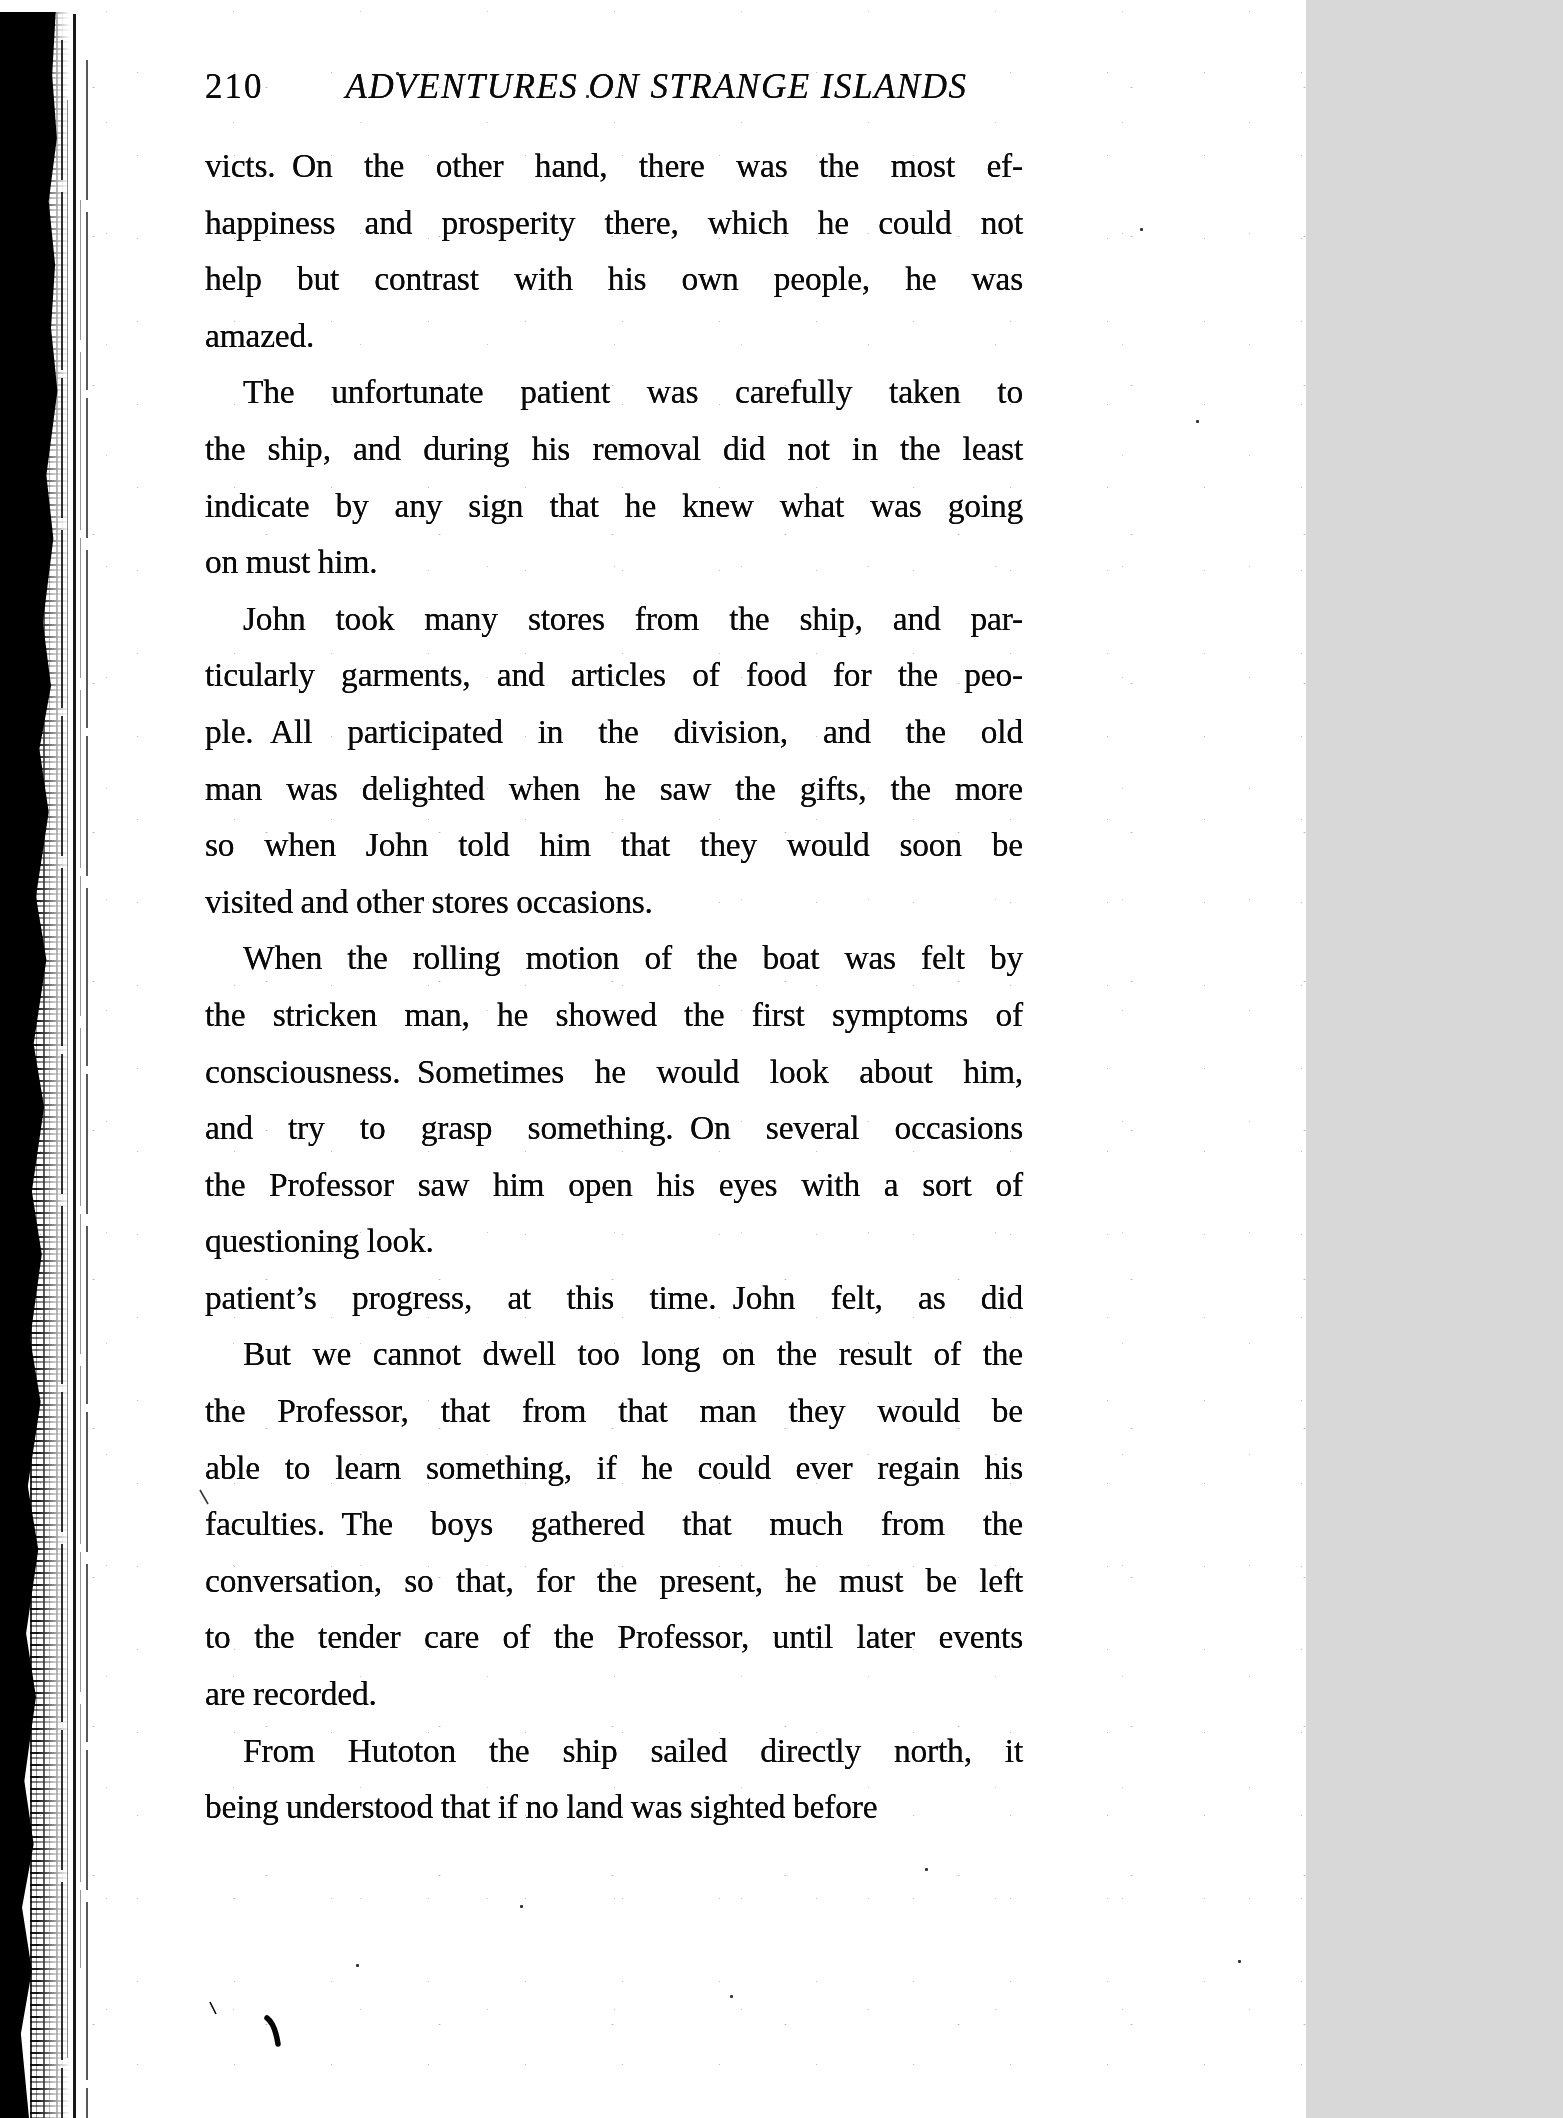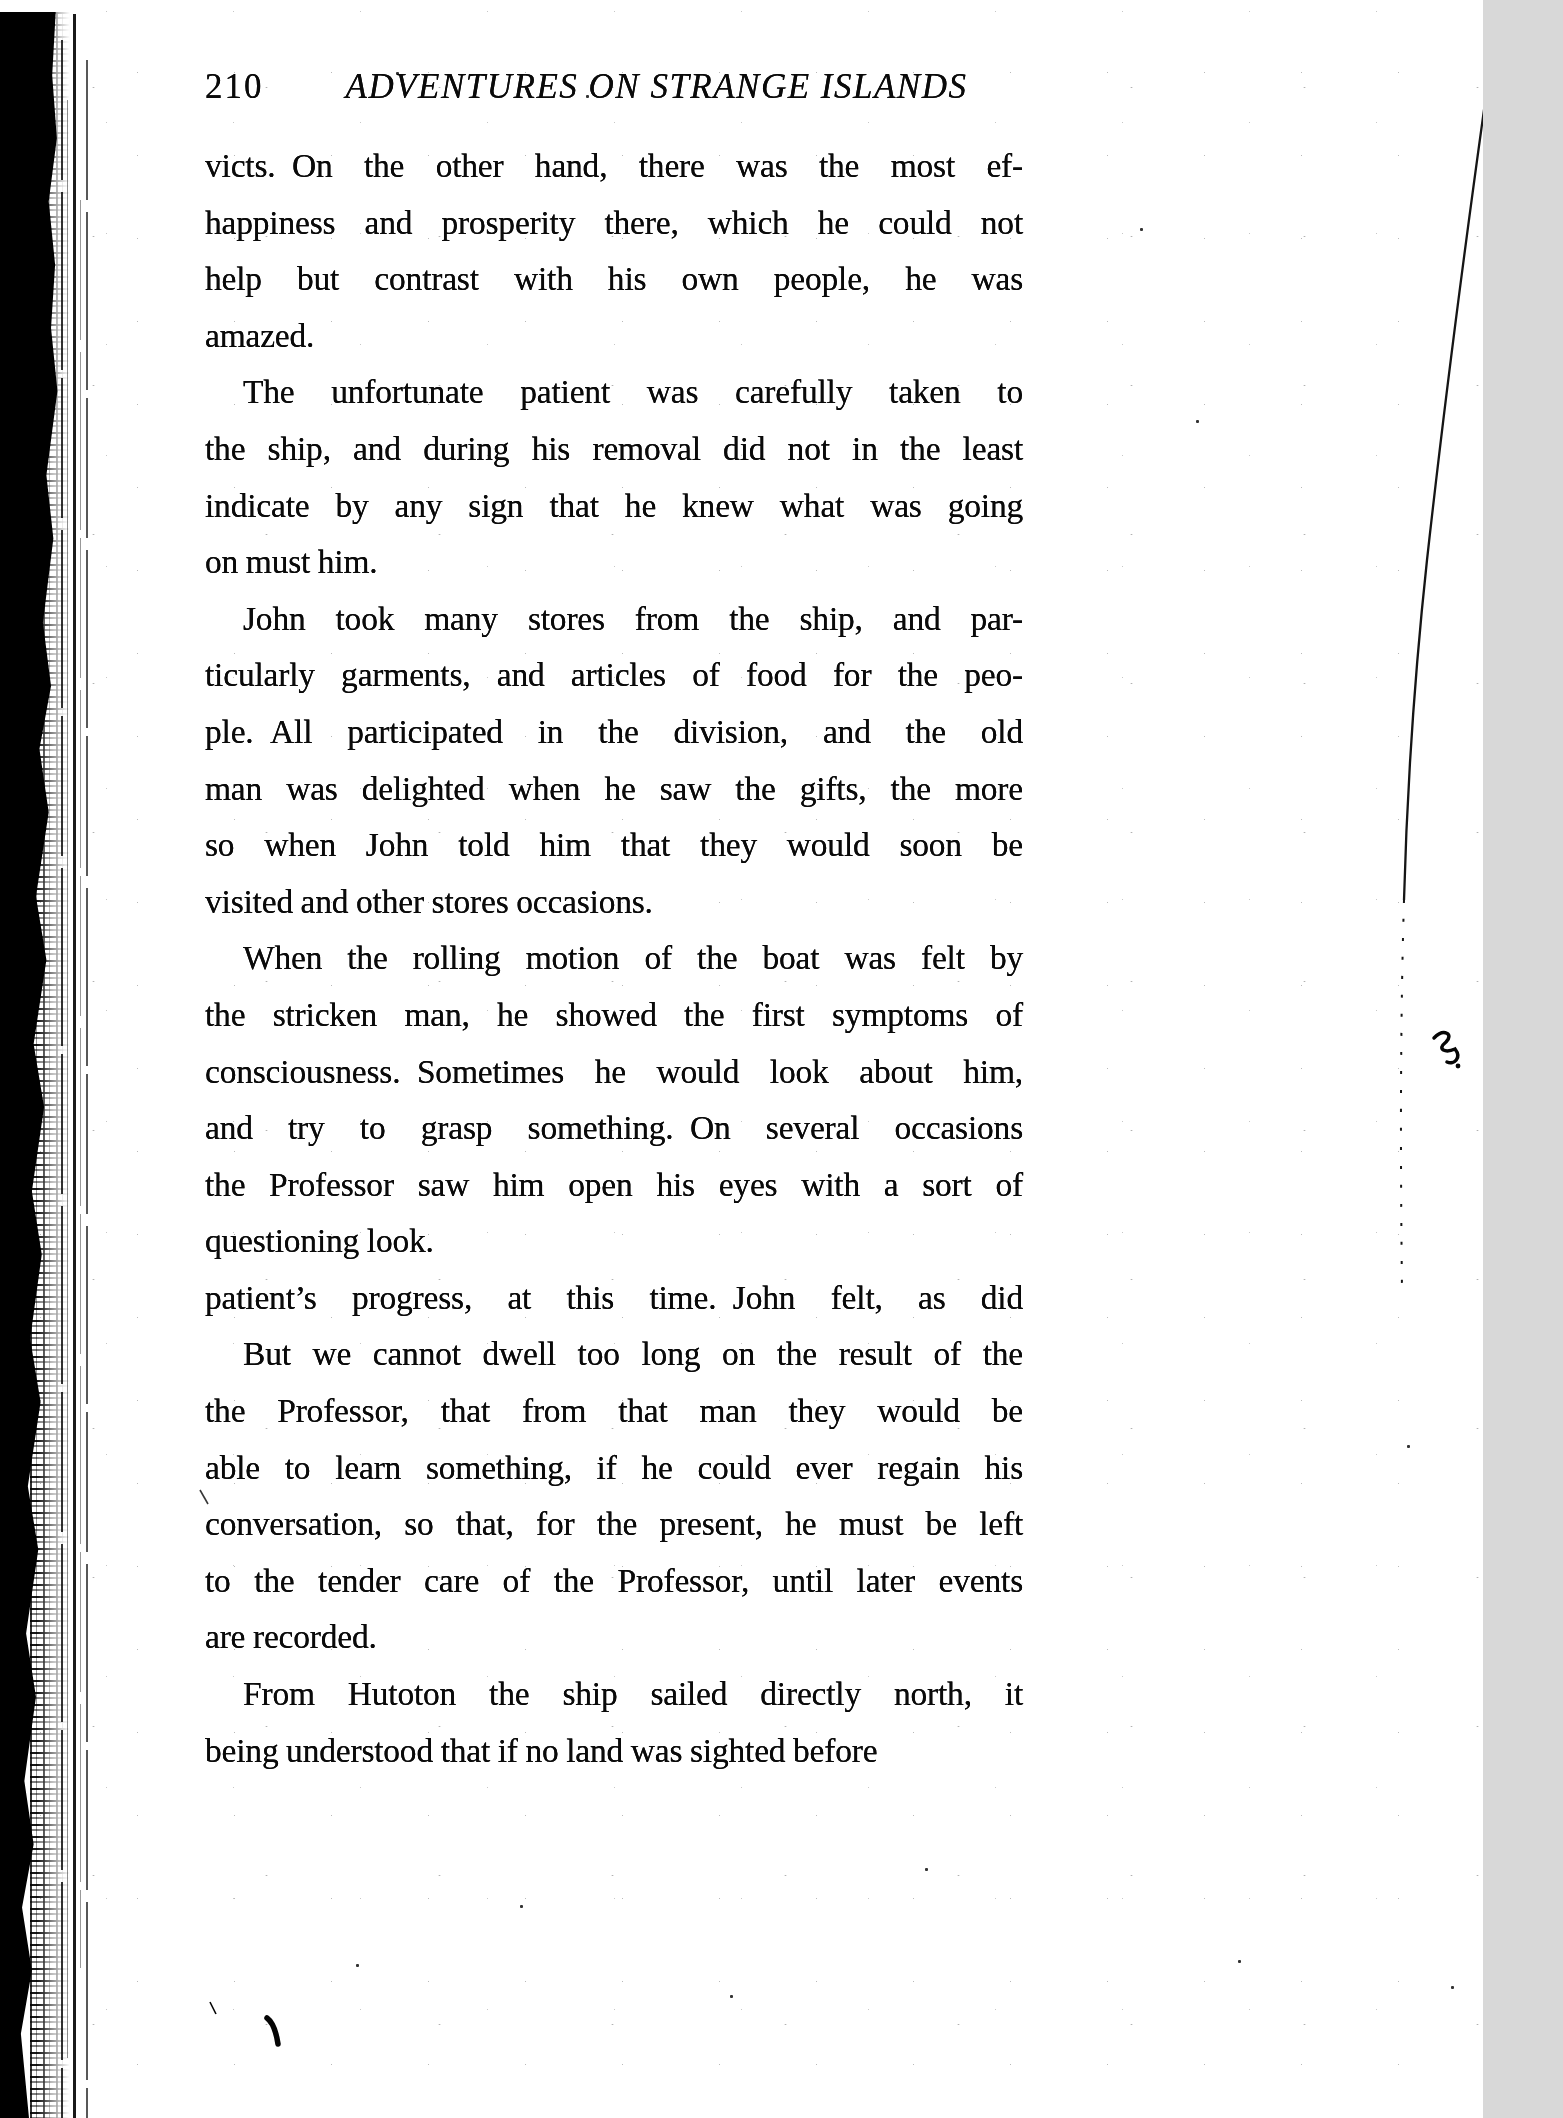--- a/index.html
+++ b/index.html
@@ -1,17 +1,17 @@
 <!DOCTYPE html>
 <html><head>
 <meta charset="utf-8">
 <style>
   html,body{margin:0;padding:0;background:#d8d8d8;}
   .page{
-    position:relative;width:1483px;height:2118px;background:#ffffff;overflow:hidden;
+    position:relative;width:1306px;height:2118px;background:#ffffff;overflow:hidden;
     font-family:"Liberation Serif","DejaVu Serif",serif;color:#0a0a0a;
   }
   
   .page::before{
     content:"";position:absolute;inset:0;pointer-events:none;
     background-image:
       radial-gradient(rgba(0,0,0,.55) .8px, transparent 1.1px),
       radial-gradient(rgba(0,0,0,.40) .7px, transparent 1px),
       radial-gradient(rgba(0,0,0,.50) .6px, transparent .9px);
     background-size:173px 149px,127px 111px,97px 83px;
@@ -109,20 +109,21 @@
       <div class="line indent">When the rolling motion of the boat was felt by</div>
       <div class="line">the stricken man, he showed the first symptoms of</div>
       <div class="line">consciousness. Sometimes he would look about him,</div>
       <div class="line">and try to grasp something. On several occasions</div>
       <div class="line">the Professor saw him open his eyes with a sort of</div>
       <div class="line last">questioning look.</div>
       <div class="line">patient’s progress, at this time. John felt, as did</div>
       <div class="line indent">But we cannot dwell too long on the result of the</div>
       <div class="line">the Professor, that from that man they would be</div>
       <div class="line">able to learn something, if he could ever regain his</div>
+      <div class="line">faculties. The boys gathered that much from the</div>
       <div class="line">conversation, so that, for the present, he must be left</div>
       <div class="line">to the tender care of the Professor, until later events</div>
       <div class="line last">are recorded.</div>
       <div class="line indent">From Hutoton the ship sailed directly north, it</div>
       <div class="line last">being understood that if no land was sighted before</div>
     </main>
 
   <div class="edge-left-main"></div>
   <div class="edge-left-noise"></div>
   <div class="streak mask-breaks" style="left:61px;width:2px;top:40px;bottom:0;opacity:.8;"></div>

